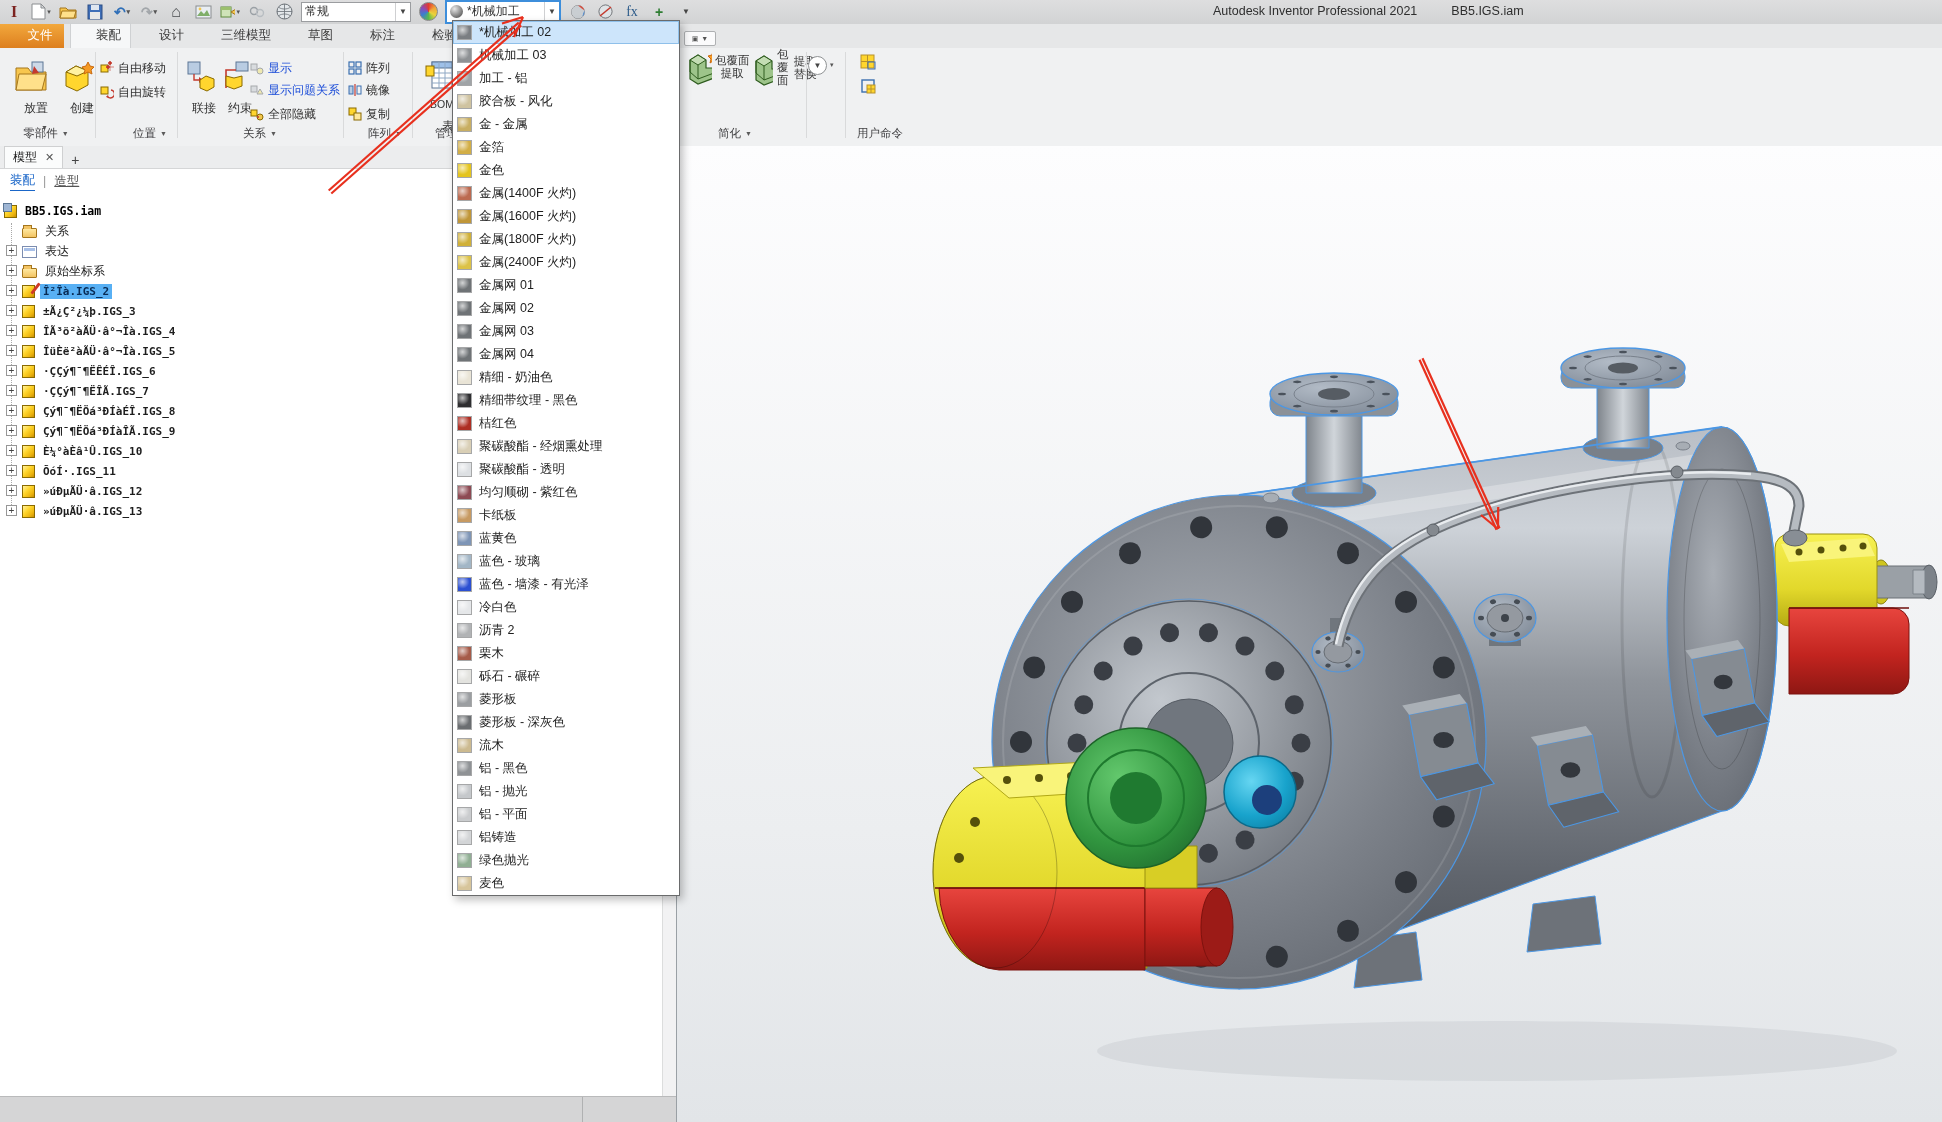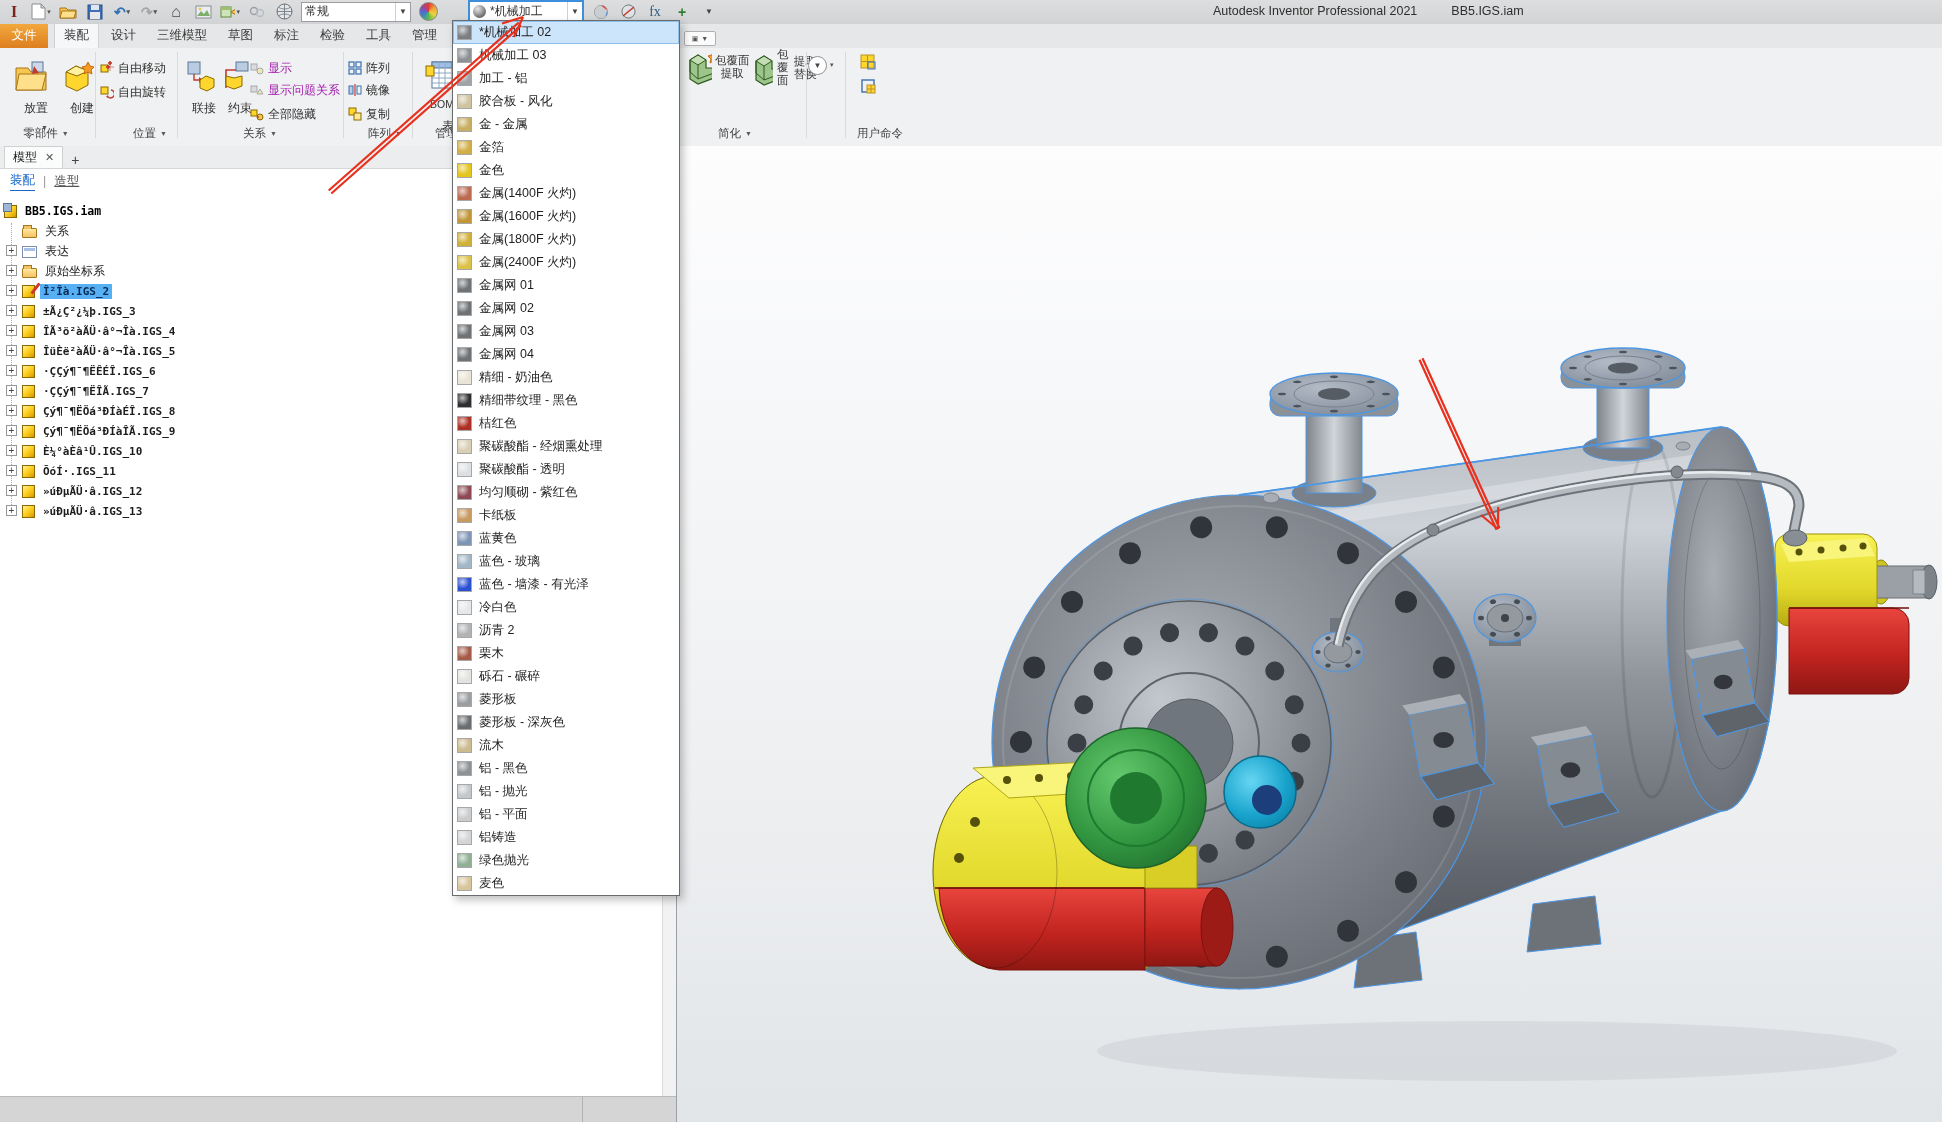--- a/index.html
+++ b/index.html
@@ -8,41 +8,41 @@
   
   .titlebar{position:absolute;left:0;top:0;width:1942px;height:24px;
             background:linear-gradient(#dededf,#d2d3d4);border-bottom:1px solid #c2c3c4;}
   .qat{position:absolute;left:4px;top:1px;height:21px;display:flex;align-items:center;gap:7px;}
   .qi{width:20px;height:19px;display:flex;align-items:center;justify-content:center;font-size:14px;flex:none;}
   .qi svg{display:block}
   .qi .dd{font-size:7px;color:#555;margin-left:1px}
   .combo{height:18px;background:#fff;border:1px solid #9b9da0;display:flex;align-items:center;
          font-size:12px;padding:0 3px;gap:4px;}
   .combo .car{margin-left:auto;font-size:8px;color:#444;border-left:1px solid #cfd0d2;padding-left:3px;height:100%;display:flex;align-items:center}
-  .combo.focus{border:2px solid #3d8edb;height:20px;margin-left:23px;}
+  .combo.focus{border:2px solid #3d8edb;height:20px;}
   .ball{width:13px;height:13px;border-radius:50%;flex:none;
         background:radial-gradient(circle at 35% 30%,#e8e8e8,#9a9a9a 45%,#4c4c4c 90%);}
   .wheel{width:17px;height:17px;border-radius:50%;border:1px solid #888;
          background:conic-gradient(#e23a2e,#f0a63a,#ead43a,#59b84b,#3a7fd0,#8a4ab8,#e23a2e);}
   .wtitle{position:absolute;top:4px;left:1213px;font-size:12.5px;color:#2e2e2e;display:flex;gap:34px;white-space:nowrap;}
   
   .tabs{position:absolute;left:0;top:24px;width:1942px;height:24px;background:#e6e7e8;
         display:flex;align-items:flex-end;}
-  .tab{font-size:12.5px;color:#3b3b3b;padding:3px 9px 4px 9px;margin-right:3px;white-space:nowrap;}
+  .tab{font-size:12.5px;color:#3b3b3b;padding:3px 9px 4px 25px;margin-right:3px;white-space:nowrap;}
   .tab.file{background:linear-gradient(#f2a83c,#dd7f1f);color:#fff;width:30px;text-align:center;margin-right:6px;}
   .tab.active{background:#f6f7f8;border:1px solid #cfd1d3;border-bottom:none;}
   
   .ribbon{position:absolute;left:0;top:48px;width:1942px;height:98px;background:#f0f1f2;
           border-bottom:1px solid #c6c8ca;}
   .rdiv{position:absolute;top:4px;height:86px;width:1px;background:#d9dadb;}
   .bigbtn{position:absolute;top:12px;width:44px;display:flex;flex-direction:column;align-items:flex-end;gap:8px;}
   .bigbtn .lbl{font-size:12px;color:#333;}
   .bigbtn .car{font-size:7px;color:#555;line-height:5px}
   .rrow{position:absolute;height:22px;display:flex;align-items:center;gap:4px;font-size:12px;color:#333;white-space:nowrap;}
-  .rrow.dis{color:#a21caf;}
+  .rrow.dis{color:#1d4ed8;}
   .glabel{position:absolute;top:76px;height:18px;display:flex;align-items:center;justify-content:center;
           gap:4px;font-size:11.5px;color:#3f3f41;}
   .glabel .car{font-size:7px;color:#5a5a5a;}
   .mini{width:14px;height:14px;flex:none}
   .collapsebtn{position:absolute;left:684px;top:-17px;width:30px;height:13px;border:1px solid #aeb0b2;
                background:#fbfbfc;border-radius:2px;font-size:7px;color:#555;display:flex;align-items:center;justify-content:center;gap:3px;}
   .swbtn{position:absolute;top:0px;width:66px;display:flex;flex-direction:row;align-items:center;}
   .swbtn .lbl{font-size:11.5px;color:#333;line-height:13px;text-align:center;}
   .roundbtn{position:absolute;left:808px;top:8px;width:17px;height:17px;border-radius:50%;border:1px solid #8f9294;
             background:#fff;font-size:8px;color:#444;display:flex;align-items:center;justify-content:center;}

